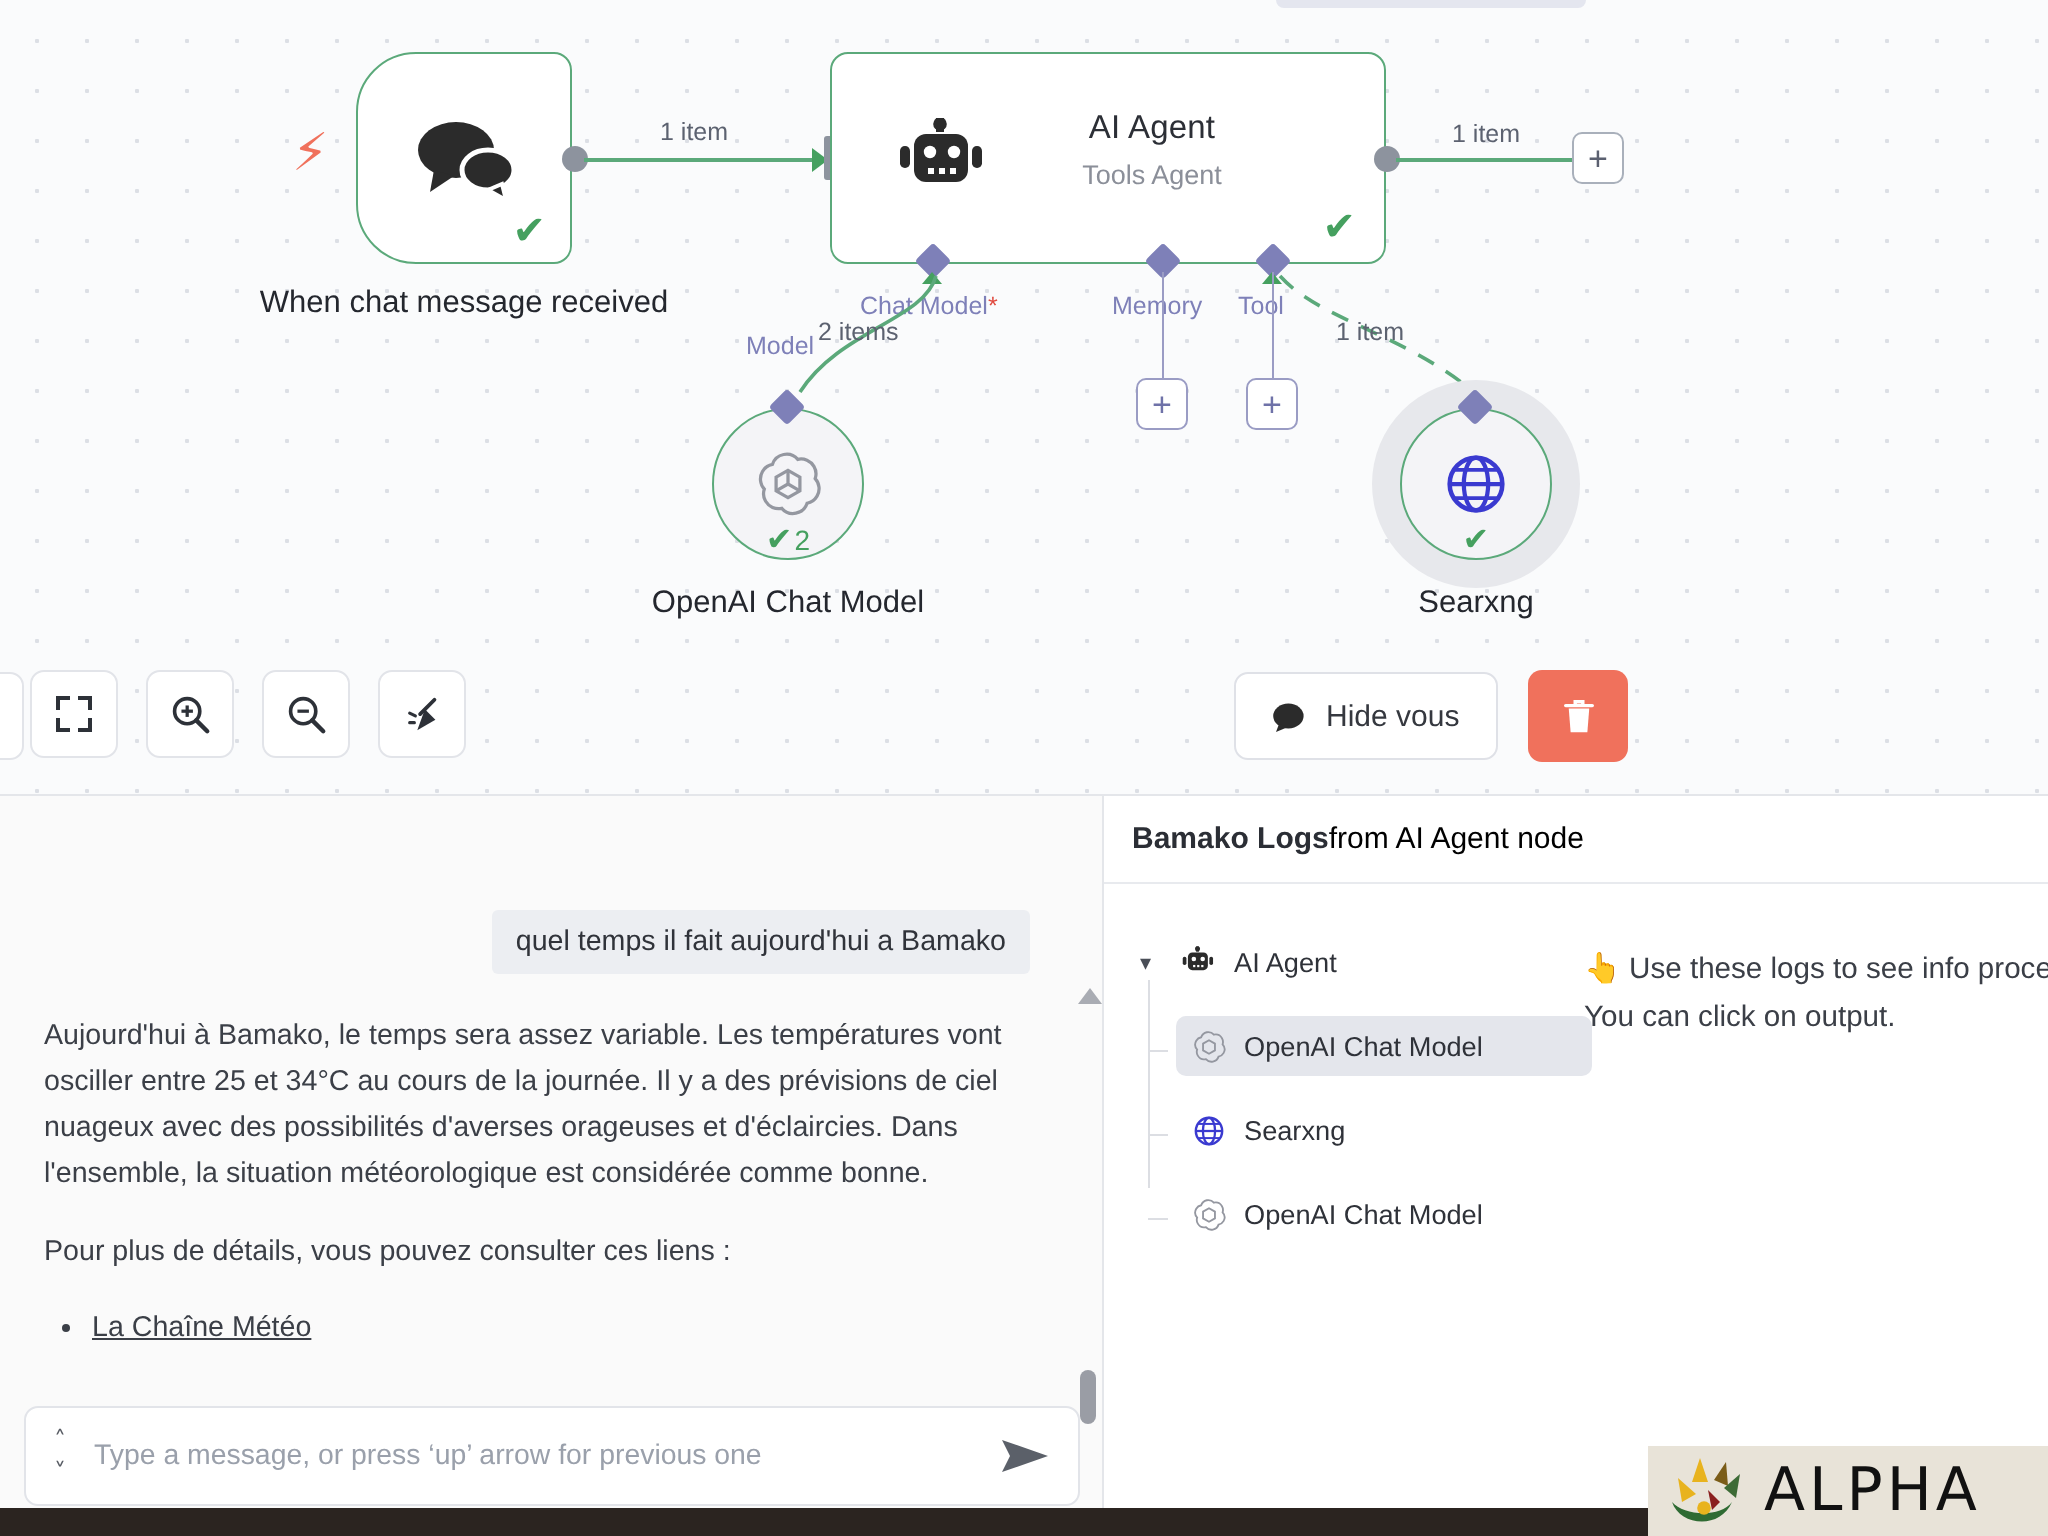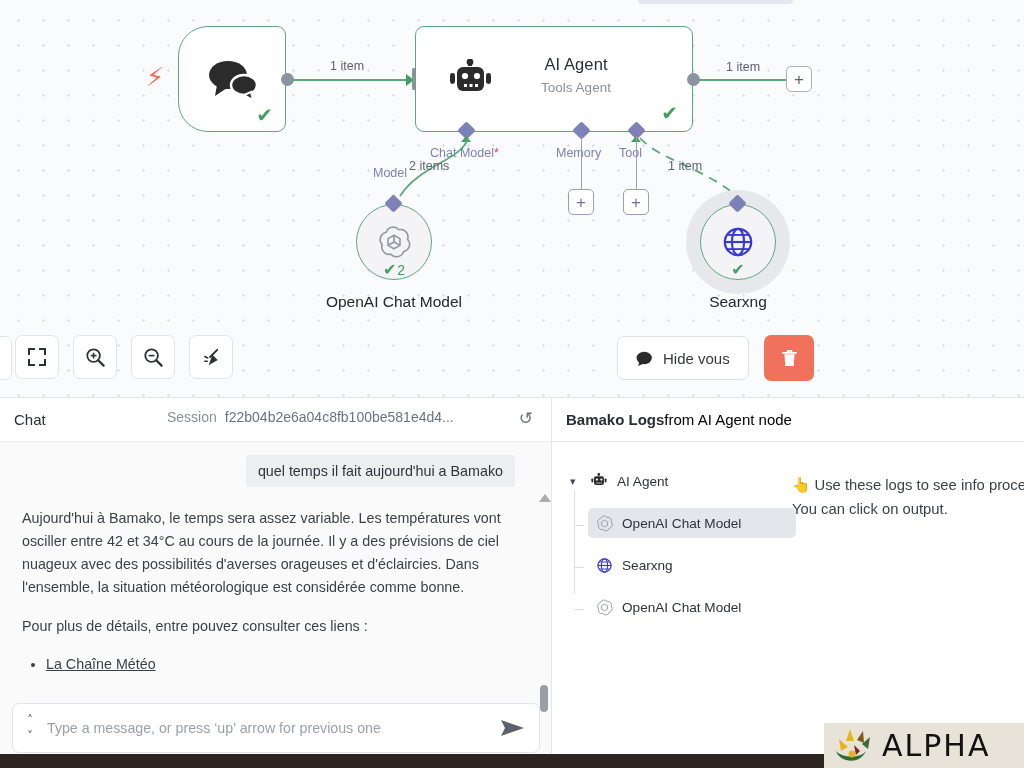--- a/index.html
+++ b/index.html
@@ -207,20 +207,21 @@
 
     <div class="node-rect" id="node-trigger">
       <svg class="node-icon" style="left:28px; top:32px;" width="54" height="42" viewBox="0 0 54 42">
         <ellipse cx="21" cy="16" rx="19" ry="14" fill="#2b2b2b"></ellipse>
         <path d="M10 26 L8 37 L20 29 Z" fill="#2b2b2b"></path>
         <ellipse cx="37" cy="26" rx="13" ry="10" fill="#2b2b2b" stroke="#fff" stroke-width="2.5"></ellipse>
         <path d="M44 33 L46 41 L37 36 Z" fill="#2b2b2b" stroke="#fff" stroke-width="2"></path>
       </svg>
       <div class="node-check" style="right:12px; bottom:6px;">✔</div>
     </div>
+    <div class="caption" style="left:112px; top:142px;">When chat message received</div>
     <div class="dot-out" style="left:281px; top:73px;"></div>
 
     <div class="edge" style="left:292px; top:78.5px; width:118px; height:2px;"></div>
     <div class="arrow-head" style="left:406px; top:73.5px;"></div>
     <div class="edge-label" style="left:330px; top:59px;">1 item</div>
     <div class="in-port" style="left:412px; top:68px;"></div>
 
     <div class="node-rect" id="node-agent">
       <svg class="node-icon" style="left:33px; top:32px;" width="46" height="42" viewBox="0 0 46 42">
         <rect x="19" y="0" width="4" height="7" fill="#2b2b2b"></rect>
@@ -336,34 +337,26 @@
       <svg width="19" height="21" viewBox="0 0 20 22">
         <path d="M3 5h14M8 5V3h4v2" stroke="#fff" stroke-width="1.8" fill="none" stroke-linecap="round"></path>
         <path d="M4.6 6.5h10.8l-1 12.5H5.6z" fill="#fff"></path>
       </svg>
     </div>
   </div>
 
   <div id="bottom">
 
     <div id="chat-panel">
-      <div class="panel-head">
-        <div class="chat-title">Chat</div>
-        <div class="session-wrap">
-          <span class="session-lbl">Session</span>
-          <span class="session-val">f22b04b2e6a04c8fb100be581e4d4...</span>
-        </div>
-        <div class="reset-icon">↺</div>
-      </div>
 
       <div class="chat-body">
         <div class="bubble-user">quel temps il fait aujourd'hui a Bamako</div>
         <div class="bubble-bot">
-          <p>Aujourd'hui à Bamako, le temps sera assez variable. Les températures vont osciller entre 42 et 34°C au cours de la journée. Il y a des prévisions de ciel nuageux avec des possibilités d'averses orageuses et d'éclaircies. Dans l'ensemble, la situation météorologique est considérée comme bonne.</p>
-          <p>Pour plus de détails, entre pouvez consulter ces liens :</p>
+          <p>Aujourd'hui à Bamako, le temps sera assez variable. Les températures vont osciller entre 25 et 34°C au cours de la journée. Il y a des prévisions de ciel nuageux avec des possibilités d'averses orageuses et d'éclaircies. Dans l'ensemble, la situation météorologique est considérée comme bonne.</p>
+          <p>Pour plus de détails, vous pouvez consulter ces liens :</p>
           <ul>
             <li><a href="#">La Chaîne Météo</a></li>
           </ul>
         </div>
         <div class="scroll-track">
           <div class="sc-arrow sc-up"></div>
           <div class="sc-thumb"></div>
 
         </div>
       </div>

